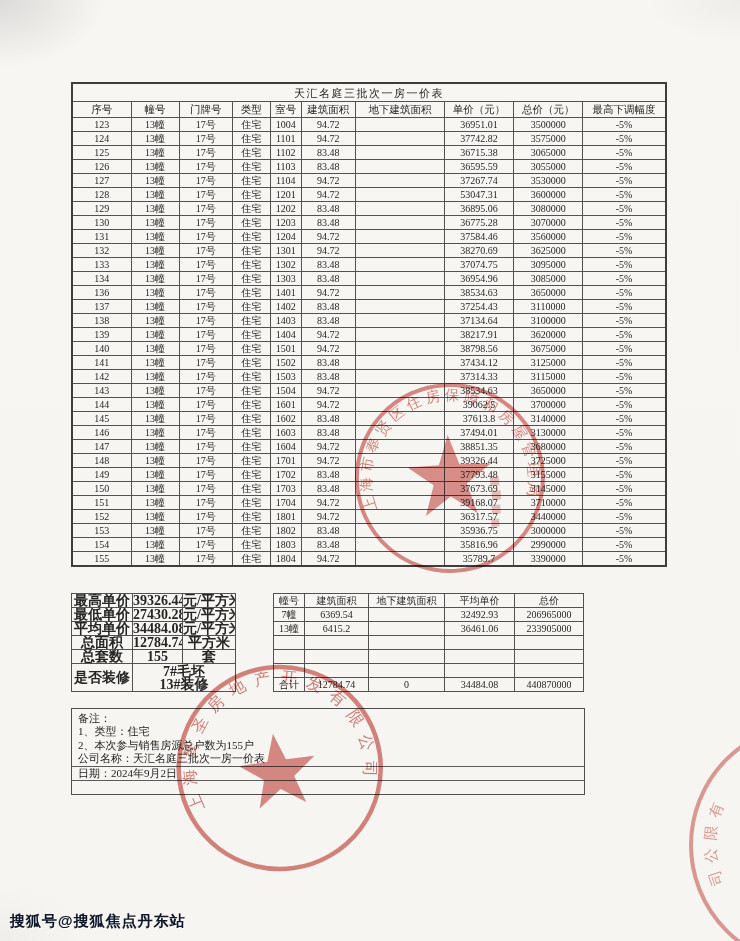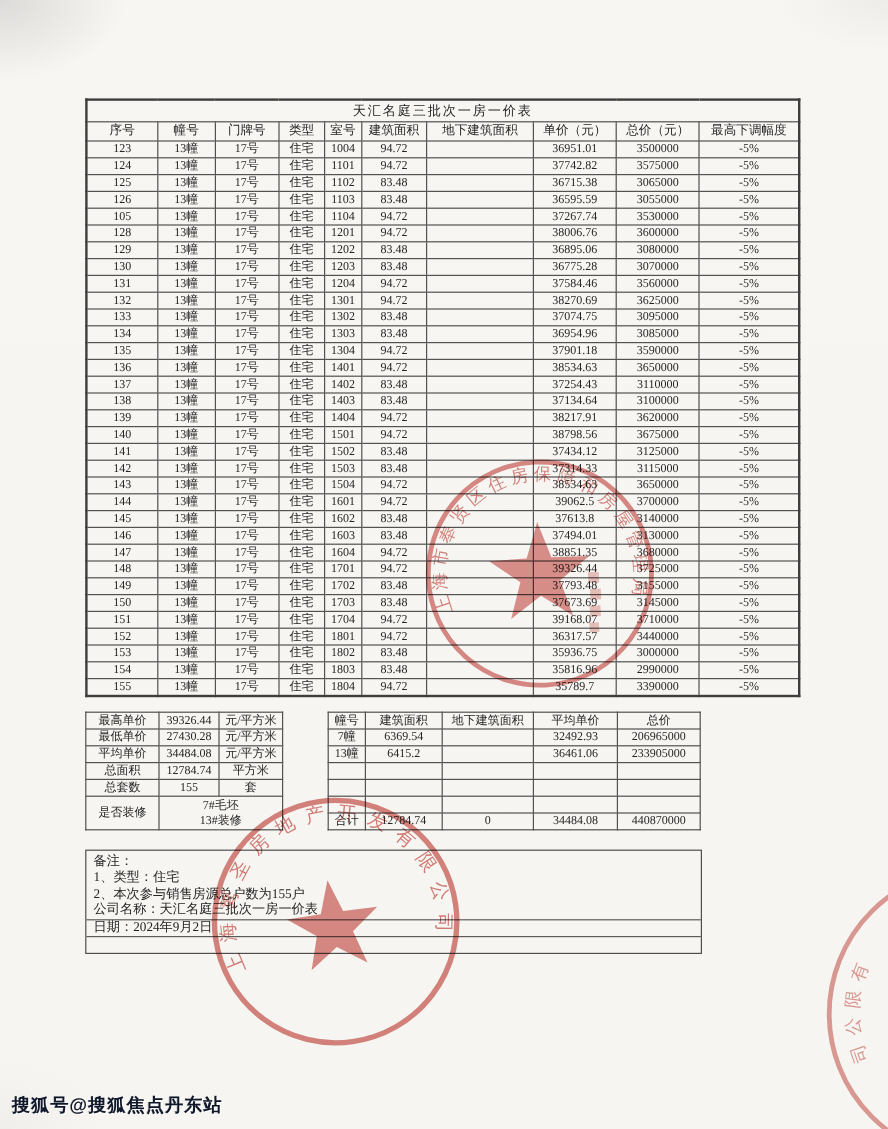--- a/index.html
+++ b/index.html
@@ -24,21 +24,21 @@
   .main col:nth-child(5){width:31px}.main col:nth-child(6){width:54px}
   .main col:nth-child(7){width:89px}.main col:nth-child(8){width:69px}
   .main col:nth-child(9){width:69px}.main col:nth-child(10){width:83px}
   .main .titlerow th{height:17px;font-size:11px;letter-spacing:1.5px;}
   .main .headrow th{height:15px;font-size:10.5px;}
   .main tbody td{height:13px;}
   
   .sum-left{left:71px;top:593px;width:164px;border:1.5px solid #464646;}
   .sum-left col:nth-child(1){width:61px}.sum-left col:nth-child(2){width:50px}
   .sum-left col:nth-child(3){width:53px}
-  .sum-left td{height:13px;font-size:10px;}
+  .sum-left td{height:13px;font-size:14px;font-weight:bold;}
   .sum-left .decor td{height:27px;}
   .sum-left .decor .two-line div{line-height:13px;height:13px;text-align:center;}
   
   .sum-right{left:273px;top:593px;width:310px;border:1.5px solid #464646;}
   .sum-right col:nth-child(1){width:31px}.sum-right col:nth-child(2){width:64px}
   .sum-right col:nth-child(3){width:76px}.sum-right col:nth-child(4){width:70px}
   .sum-right col:nth-child(5){width:69px}
   .sum-right th,.sum-right td{height:13px;font-size:10px;}
   
   .notes{
@@ -138,40 +138,40 @@
           <td>17号</td>
           <td>住宅</td>
           <td>1103</td>
           <td>83.48</td>
           <td></td>
           <td>36595.59</td>
           <td>3055000</td>
           <td>-5%</td>
         </tr>
         <tr>
-          <td>105</td>
+          <td>127</td>
           <td>13幢</td>
           <td>17号</td>
           <td>住宅</td>
           <td>1104</td>
           <td>94.72</td>
           <td></td>
           <td>37267.74</td>
           <td>3530000</td>
           <td>-5%</td>
         </tr>
         <tr>
           <td>128</td>
           <td>13幢</td>
           <td>17号</td>
           <td>住宅</td>
           <td>1201</td>
           <td>94.72</td>
           <td></td>
-          <td>38006.76</td>
+          <td>53047.31</td>
           <td>3600000</td>
           <td>-5%</td>
         </tr>
         <tr>
           <td>129</td>
           <td>13幢</td>
           <td>17号</td>
           <td>住宅</td>
           <td>1202</td>
           <td>83.48</td>
@@ -231,32 +231,20 @@
         <tr>
           <td>134</td>
           <td>13幢</td>
           <td>17号</td>
           <td>住宅</td>
           <td>1303</td>
           <td>83.48</td>
           <td></td>
           <td>36954.96</td>
           <td>3085000</td>
-          <td>-5%</td>
-        </tr>
-        <tr>
-          <td>135</td>
-          <td>13幢</td>
-          <td>17号</td>
-          <td>住宅</td>
-          <td>1304</td>
-          <td>94.72</td>
-          <td></td>
-          <td>37901.18</td>
-          <td>3590000</td>
           <td>-5%</td>
         </tr>
         <tr>
           <td>136</td>
           <td>13幢</td>
           <td>17号</td>
           <td>住宅</td>
           <td>1401</td>
           <td>94.72</td>
           <td></td>

